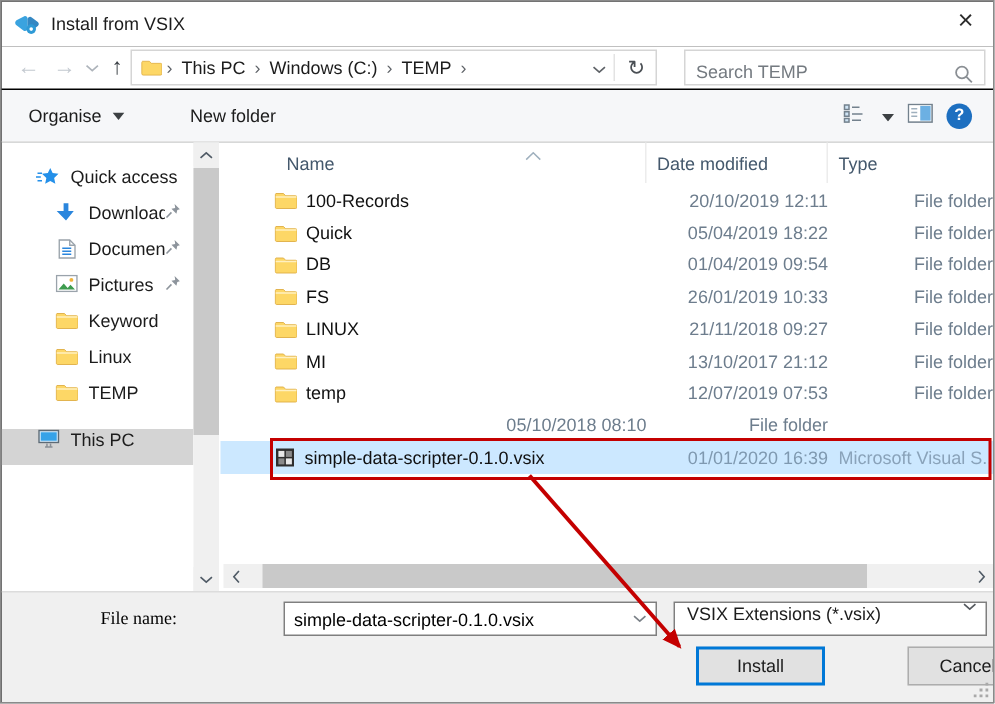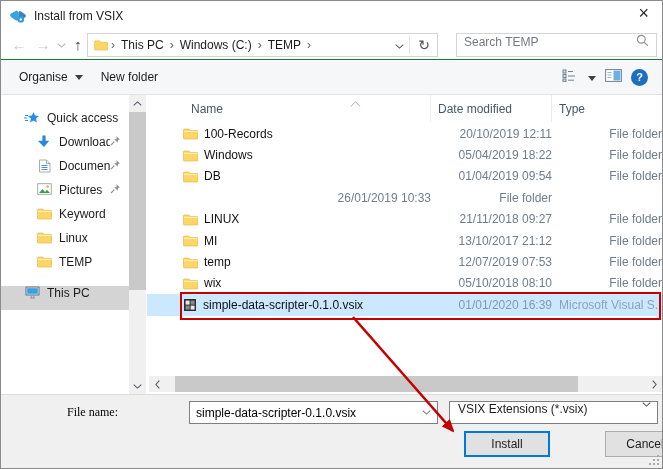--- a/index.html
+++ b/index.html
@@ -1,17 +1,17 @@
 <!DOCTYPE html>
 <html><head>
 <meta charset="utf-8">
 <style>
   html,body{margin:0;padding:0;background:#fff;}
   .window{position:relative;width:663px;height:469px;box-sizing:border-box;border:1px solid #8a8a8a;
-          overflow:hidden;background:#15803d;font-family:"Liberation Sans",sans-serif;font-size:12px;color:#1c1c1c;}
+          overflow:hidden;background:#000000;font-family:"Liberation Sans",sans-serif;font-size:12px;color:#1c1c1c;}
 
   
   .titlebar{position:absolute;top:0;left:0;right:0;height:30px;display:flex;align-items:center;padding-left:8px;background:#fff;}
   .app-icon{width:18px;height:16px;display:flex;align-items:center;}
   .title-text{margin-left:7px;}
   .close-btn{position:absolute;right:13px;top:3px;font-size:18px;line-height:1;color:#2b2b2b;}
 
   
   .navrow{position:absolute;top:30px;left:0;right:0;height:28px;background:#fff;display:flex;align-items:center;padding-left:6px;}
   .navbtn{text-align:center;font-size:15px;line-height:26px;}
@@ -19,31 +19,31 @@
   .nb-chev{width:12px;display:flex;justify-content:center;}
   .nb-up{width:22px;color:#3b4045;}
   .addressbar{position:absolute;left:86px;top:2px;width:351px;height:24px;border:1px solid #d5d5d5;box-sizing:border-box;
               display:flex;align-items:center;padding:0 4px;background:#fff;}
   .crumb{padding:0 5px;white-space:nowrap;}
   .crumb-sep{color:#5f6368;font-size:12px;padding:0 1px;}
   .addr-right{margin-left:auto;display:flex;align-items:center;}
   .addr-divider{width:1px;height:18px;background:#e3e3e3;margin:0 5px;}
   .refresh-btn{font-size:14px;color:#4a4f54;padding:0 3px;}
   .searchbox{position:absolute;left:455px;top:2px;width:201px;height:24px;border:1px solid #d5d5d5;box-sizing:border-box;
-             display:flex;align-items:flex-start;background:#fff;}
+             display:flex;align-items:flex-end;background:#fff;}
   .search-input{border:0;outline:0;flex:1;min-width:0;padding-left:7px;background:transparent;
                 font-family:"Liberation Sans",sans-serif;font-size:12px;color:#333;}
   .search-input::placeholder{color:#747a80;opacity:1;}
   .search-ico{padding-right:7px;display:flex;}
 
   
   .toolbar{position:absolute;top:59px;left:0;right:0;height:35px;background:#f6f7f9;border-bottom:1px solid #e3e3e3;
            box-sizing:border-box;display:flex;align-items:center;padding-left:18px;}
   .tb-item{display:flex;align-items:center;gap:7px;}
-  .tb-newfolder{margin-left:18px;}
+  .tb-newfolder{margin-left:44px;}
   .tb-right{margin-left:auto;display:flex;align-items:center;gap:9px;padding-right:14px;}
   .help-btn{width:17px;height:17px;border-radius:50%;background:#1d6fc0;color:#fff;font-weight:bold;font-size:11px;
             display:flex;align-items:center;justify-content:center;}
 
   
   .content{position:absolute;top:94px;left:0;right:0;bottom:74px;background:#fff;}
   .sidebar{position:absolute;left:0;top:0;width:128px;bottom:0;padding-top:16px;box-sizing:border-box;overflow:hidden;}
   .side-item{height:24px;display:flex;align-items:flex-start;padding-left:22px;white-space:nowrap;}
   .side-item.lvl1{padding-left:34px;}
   .side-item.sel{background:#d4d4d4;}
@@ -329,39 +329,48 @@
      <span class="cell-type">File folder</span>
    </div>
           <div class="row">
      <span class="cell-name">
        <span class="row-icon">
                 <svg width="15" height="13" viewBox="0 0 15 13">
                   <path d="M1 2h5l1.4 1.5H14c.6 0 1 .4 1 .9V11c0 .6-.4 1-1 1H1.5c-.6 0-1-.4-1-1V3c0-.6.4-1 .5-1z" fill="#fdd766" stroke="#dfae44" stroke-width=".6"></path>
                   <path d="M.8 4.4h13.8" stroke="#fff0c0" stroke-width="1"></path>
                 </svg>
               </span>
-       <span>Windows</span>
+       <span>Quick</span>
      </span>
      <span class="cell-date">05/04/2019 18:22</span>
      <span class="cell-type">File folder</span>
    </div>
           <div class="row">
      <span class="cell-name">
        <span class="row-icon">
                 <svg width="15" height="13" viewBox="0 0 15 13">
                   <path d="M1 2h5l1.4 1.5H14c.6 0 1 .4 1 .9V11c0 .6-.4 1-1 1H1.5c-.6 0-1-.4-1-1V3c0-.6.4-1 .5-1z" fill="#fdd766" stroke="#dfae44" stroke-width=".6"></path>
                   <path d="M.8 4.4h13.8" stroke="#fff0c0" stroke-width="1"></path>
                 </svg>
               </span>
        <span>DB</span>
      </span>
      <span class="cell-date">01/04/2019 09:54</span>
      <span class="cell-type">File folder</span>
    </div>
           <div class="row">
+     <span class="cell-name">
+       <span class="row-icon">
+                <svg width="15" height="13" viewBox="0 0 15 13">
+                  <path d="M1 2h5l1.4 1.5H14c.6 0 1 .4 1 .9V11c0 .6-.4 1-1 1H1.5c-.6 0-1-.4-1-1V3c0-.6.4-1 .5-1z" fill="#fdd766" stroke="#dfae44" stroke-width=".6"></path>
+                  <path d="M.8 4.4h13.8" stroke="#fff0c0" stroke-width="1"></path>
+                </svg>
+              </span>
+       <span>FS</span>
+     </span>
      <span class="cell-date">26/01/2019 10:33</span>
      <span class="cell-type">File folder</span>
    </div>
           <div class="row">
      <span class="cell-name">
        <span class="row-icon">
                 <svg width="15" height="13" viewBox="0 0 15 13">
                   <path d="M1 2h5l1.4 1.5H14c.6 0 1 .4 1 .9V11c0 .6-.4 1-1 1H1.5c-.6 0-1-.4-1-1V3c0-.6.4-1 .5-1z" fill="#fdd766" stroke="#dfae44" stroke-width=".6"></path>
                   <path d="M.8 4.4h13.8" stroke="#fff0c0" stroke-width="1"></path>
                 </svg>
@@ -391,29 +400,20 @@
                   <path d="M1 2h5l1.4 1.5H14c.6 0 1 .4 1 .9V11c0 .6-.4 1-1 1H1.5c-.6 0-1-.4-1-1V3c0-.6.4-1 .5-1z" fill="#fdd766" stroke="#dfae44" stroke-width=".6"></path>
                   <path d="M.8 4.4h13.8" stroke="#fff0c0" stroke-width="1"></path>
                 </svg>
               </span>
        <span>temp</span>
      </span>
      <span class="cell-date">12/07/2019 07:53</span>
      <span class="cell-type">File folder</span>
    </div>
           <div class="row">
-     <span class="cell-name">
-       <span class="row-icon">
-                <svg width="15" height="13" viewBox="0 0 15 13">
-                  <path d="M1 2h5l1.4 1.5H14c.6 0 1 .4 1 .9V11c0 .6-.4 1-1 1H1.5c-.6 0-1-.4-1-1V3c0-.6.4-1 .5-1z" fill="#fdd766" stroke="#dfae44" stroke-width=".6"></path>
-                  <path d="M.8 4.4h13.8" stroke="#fff0c0" stroke-width="1"></path>
-                </svg>
-              </span>
-       <span>wix</span>
-     </span>
      <span class="cell-date">05/10/2018 08:10</span>
      <span class="cell-type">File folder</span>
    </div>
           <div class="row sel">
      <span class="cell-name">
        <span class="row-icon">
                 <svg width="14" height="14" viewBox="0 0 14 14">
                   <rect x="1" y="1" width="12" height="12" fill="#2e2e2e"></rect>
                   <rect x="2.6" y="2.6" width="4" height="4" fill="#e8e8e8"></rect>
                   <rect x="7.6" y="2.6" width="4" height="4" fill="#8a8a8a"></rect>

